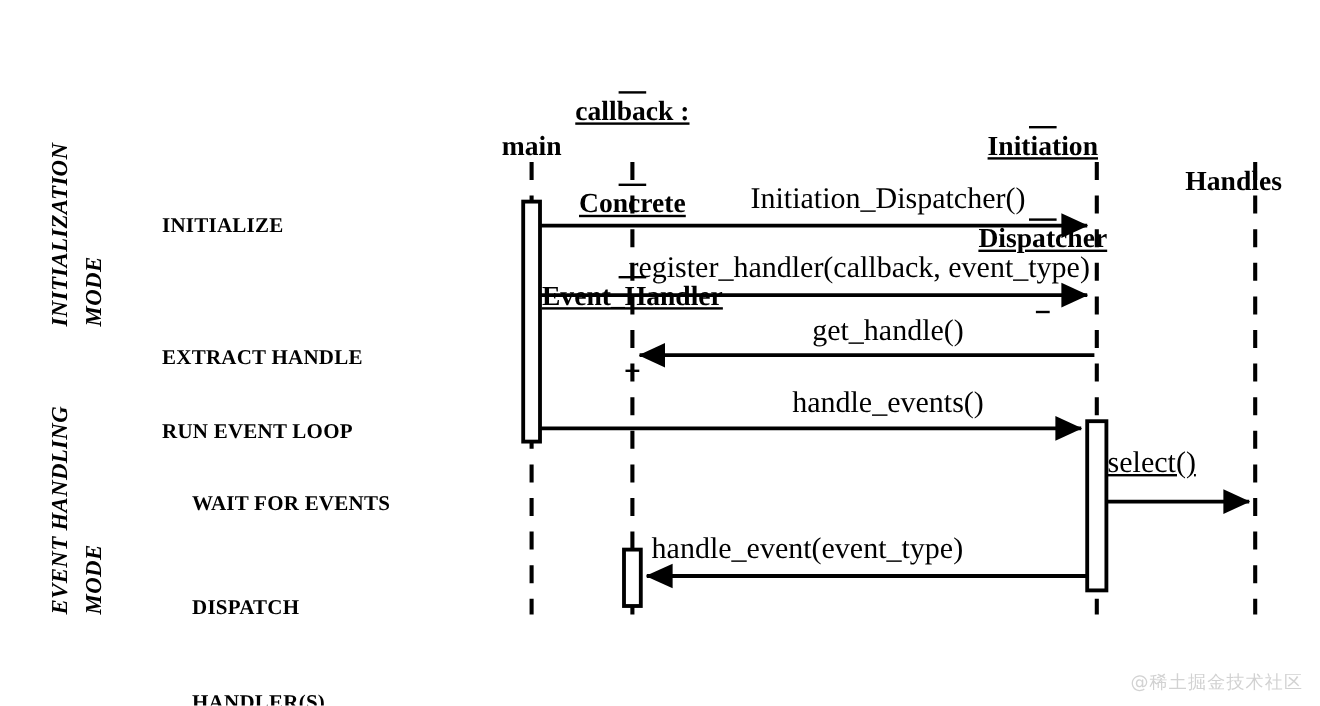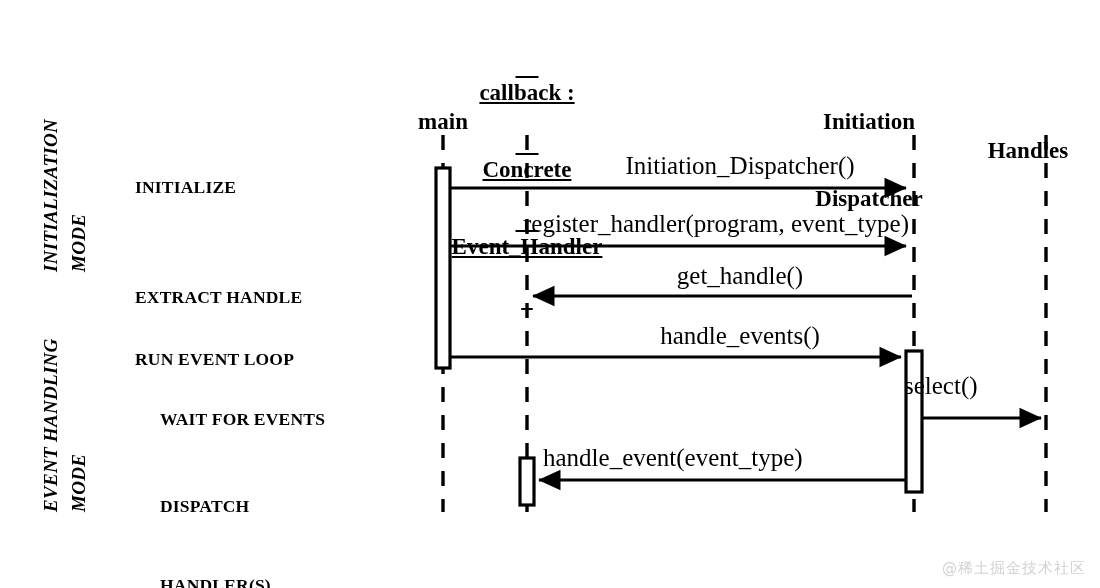--- a/index.html
+++ b/index.html
@@ -110,38 +110,38 @@
   <div class="txt head" style="left:363px; top:57px; width:160px;">
     <div>main</div>
   </div>
 
   <div class="txt head" style="left:407px; top:28px; width:240px;text-decoration:underline;">
     <div>callback :</div>
     <div>Concrete</div>
     <div>Event_Handler</div>
   </div>
 
-  <div class="txt head" style="left:774px; top:57px; width:190px;">
+  <div class="txt head" style="left:774px; top:57px; width:190px;text-decoration:underline;">
     <div>Initiation</div>
     <div>Dispatcher</div>
   </div>
 
   <div class="txt head" style="left:958px; top:86px; width:140px;">
     <div>Handles</div>
   </div>
 
   <div class="txt msg" style="left:540px; top:152px; width:400px;">Initiation_Dispatcher()</div>
 
-  <div class="txt msg" style="left:446px; top:210px; width:540px;">register_handler(program, event_type)</div>
+  <div class="txt msg" style="left:446px; top:210px; width:540px;">register_handler(callback, event_type)</div>
 
   <div class="txt msg" style="left:560px; top:262px; width:360px;">get_handle()</div>
 
   <div class="txt msg" style="left:540px; top:322px; width:400px;">handle_events()</div>
 
-  <div class="txt msg" style="left:904px; top:372px; width:160px; text-align:left;">select()</div>
+  <div class="txt msg" style="left:923px; top:372px; width:160px; text-align:left;text-decoration:underline;">select()</div>
 
   <div class="txt msg" style="left:543px; top:444px; width:370px; text-align:left;">handle_event(event_type)</div>
 
   <div class="txt step" style="left:135px; top:178px;">INITIALIZE</div>
 
 
   <div class="txt step" style="left:135px; top:288px;">EXTRACT HANDLE</div>
 
   <div class="txt step" style="left:135px; top:350px;">RUN EVENT LOOP</div>
 

